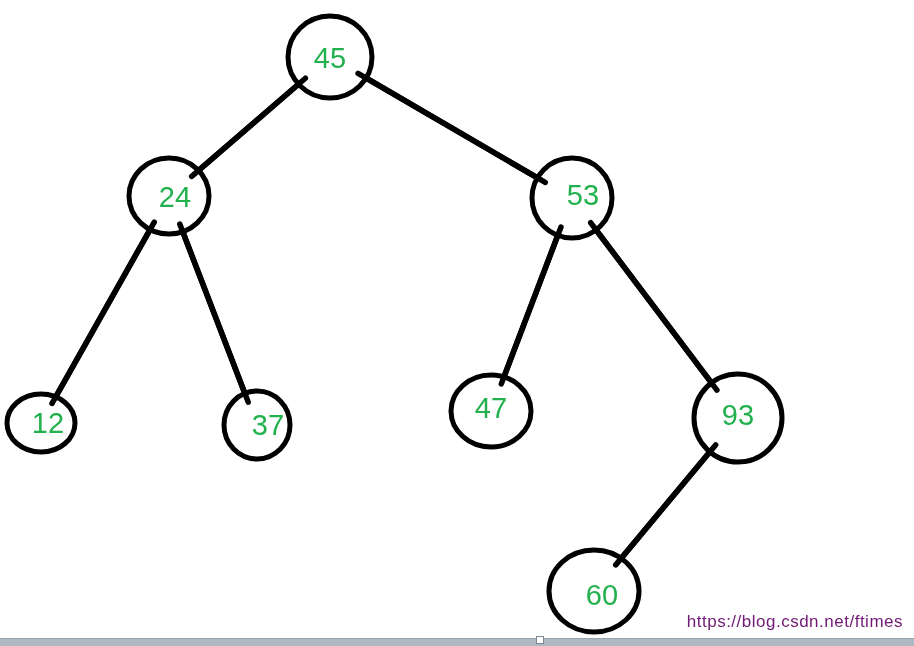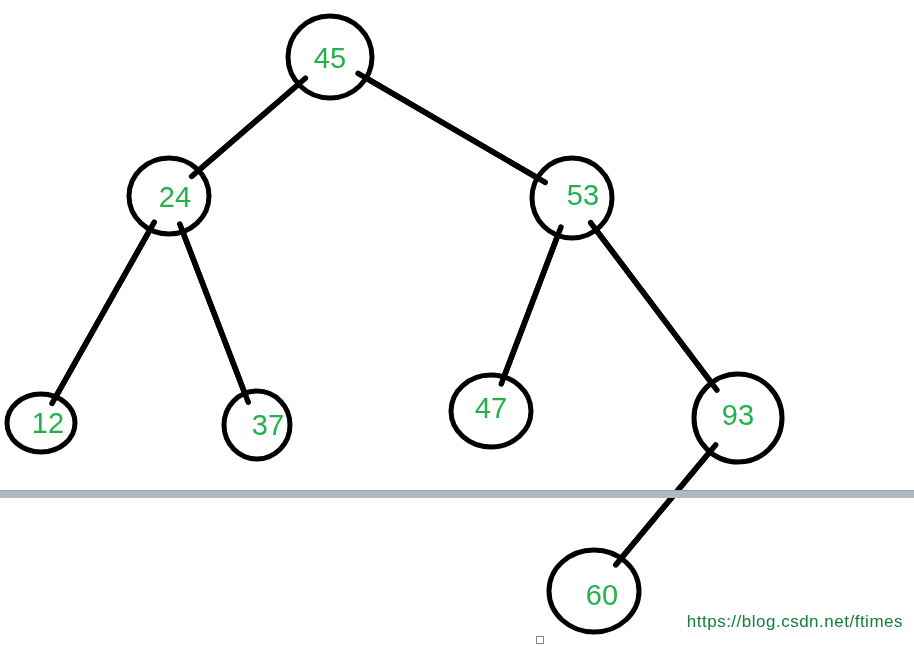--- a/index.html
+++ b/index.html
@@ -7,36 +7,36 @@
     padding: 0;
     background: #ffffff;
     width: 914px;
     height: 646px;
     overflow: hidden;
     font-family: "Liberation Sans", sans-serif;
   }
   .stage {
     position: relative;
     width: 914px;
-    height: 498px;
+    height: 646px;
     background: #ffffff;
   }
   svg.tree-canvas {
     position: absolute;
     left: 0;
     top: 0;
     display: block;
   }
   .watermark {
     position: absolute;
     top: 612px;
     right: 11px;
     font-size: 17px;
     letter-spacing: 0.5px;
-    color: #15803d;
+    color: #701a75;
     user-select: none;
     white-space: nowrap;
   }
   .status-bar {
     position: absolute;
     left: 0;
     bottom: 0;
     width: 914px;
     height: 7px;
     background: #aeb9c4;

